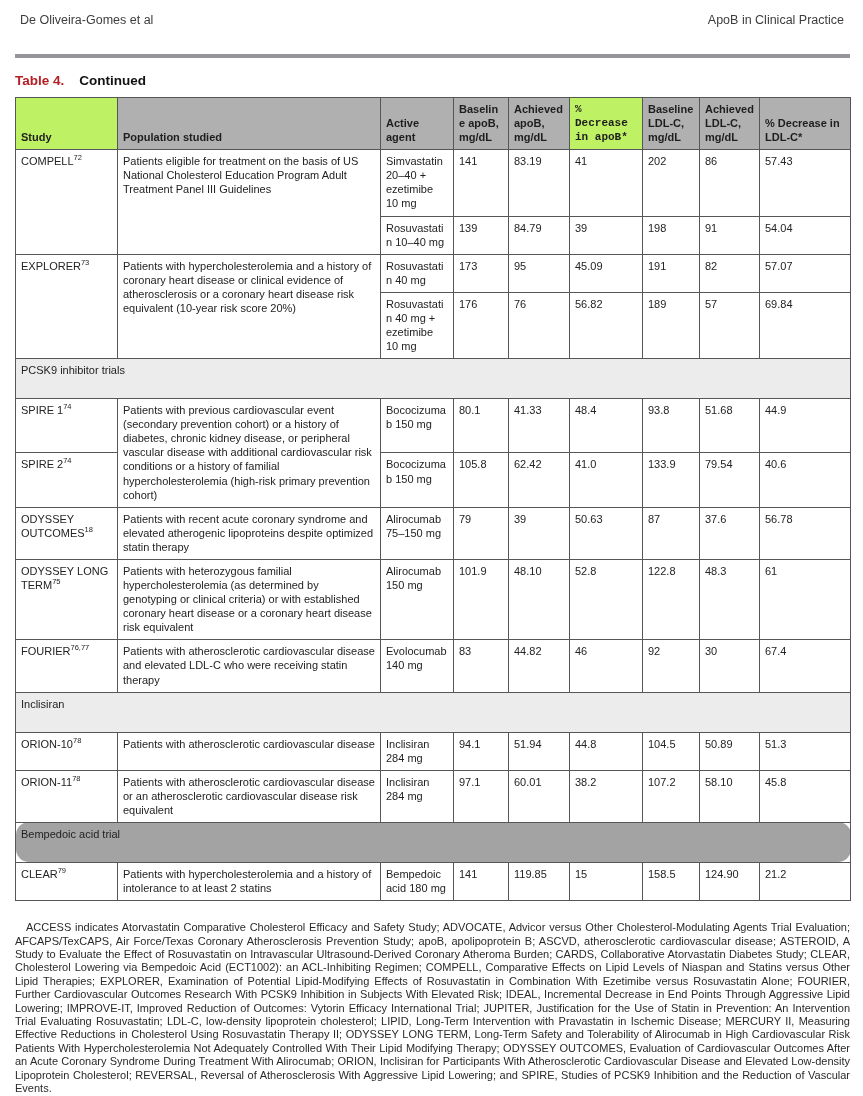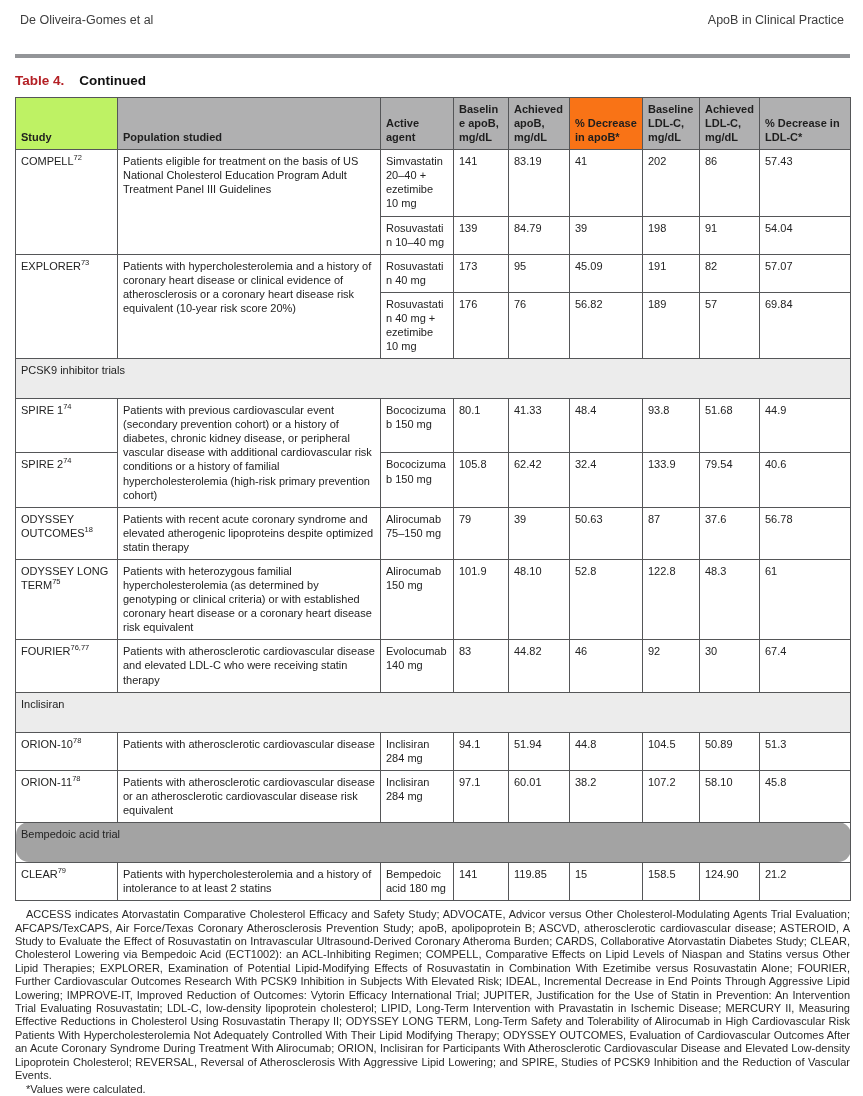--- a/index.html
+++ b/index.html
@@ -49,21 +49,21 @@
   td.study { padding-left: 16px; }
   td.section {
     background: #ececec;
     padding: 6px 6px;
     height: 40px;
   }
   sup { font-size: 7.5px; line-height: 0; }
 
   
   .footnote {
-    margin-top: 7px;
+    margin-top: 20px;
     font-size: 11px; line-height: 13.4px;
     text-align: justify;
     color: #2a2a2a;
   }
   .footnote.abbr { text-indent: 11px; }
   .footnote.values { text-indent: 11px; margin-top: 1px; }
 </style>
 </head>
 <body>
 
@@ -92,21 +92,21 @@
         <col style="width:60px">
         <col style="width:91px">
     </colgroup>
     <thead>
       <tr>
           <th style="background: #bef264;">Study</th>
           <th style="background: rgb(176, 176, 177);">Population studied</th>
           <th style="background: rgb(176, 176, 177);">Active agent</th>
           <th style="background: rgb(176, 176, 177);">Baseline apoB, mg/dL</th>
           <th style="background: rgb(176, 176, 177); margin-left: 15px;">Achieved apoB, mg/dL</th>
-          <th style="background: #f97316;">% Decrease in apoB*</th>
+          <th style="background: #bef264; font-family: Liberation Mono, monospace;">% Decrease in apoB*</th>
           <th style="background: rgb(176, 176, 177);">Baseline LDL-C, mg/dL</th>
           <th style="background: rgb(176, 176, 177);">Achieved LDL-C, mg/dL</th>
           <th style="background: rgb(176, 176, 177);">% Decrease in LDL-C*</th>
         </tr>
     </thead>
     <tbody>
         <tr>
           <td class="study" rowspan="2">COMPELL<sup>72</sup></td>
           <td class="pop" rowspan="2">Patients eligible for treatment on the basis of US National Cholesterol Education Program Adult Treatment Panel III Guidelines</td>
           <td class="agent">Simvastatin 20–40 + ezetimibe 10 mg</td>
@@ -158,21 +158,21 @@
           <td class="num">48.4</td>
           <td class="num">93.8</td>
           <td class="num">51.68</td>
           <td class="num">44.9</td>
         </tr>
         <tr>
           <td class="study" rowspan="1">SPIRE 2<sup>74</sup></td>
           <td class="agent">Bococizumab 150 mg</td>
           <td class="num">105.8</td>
           <td class="num">62.42</td>
-          <td class="num">32.4</td>
+          <td class="num">41.0</td>
           <td class="num">133.9</td>
           <td class="num">79.54</td>
           <td class="num">40.6</td>
         </tr>
         <tr>
           <td class="study" rowspan="1">ODYSSEY OUTCOMES<sup>18</sup></td>
           <td class="pop" rowspan="1">Patients with recent acute coronary syndrome and elevated atherogenic lipoproteins despite optimized statin therapy</td>
           <td class="agent">Alirocumab 75–150 mg</td>
           <td class="num">79</td>
           <td class="num">39</td>

